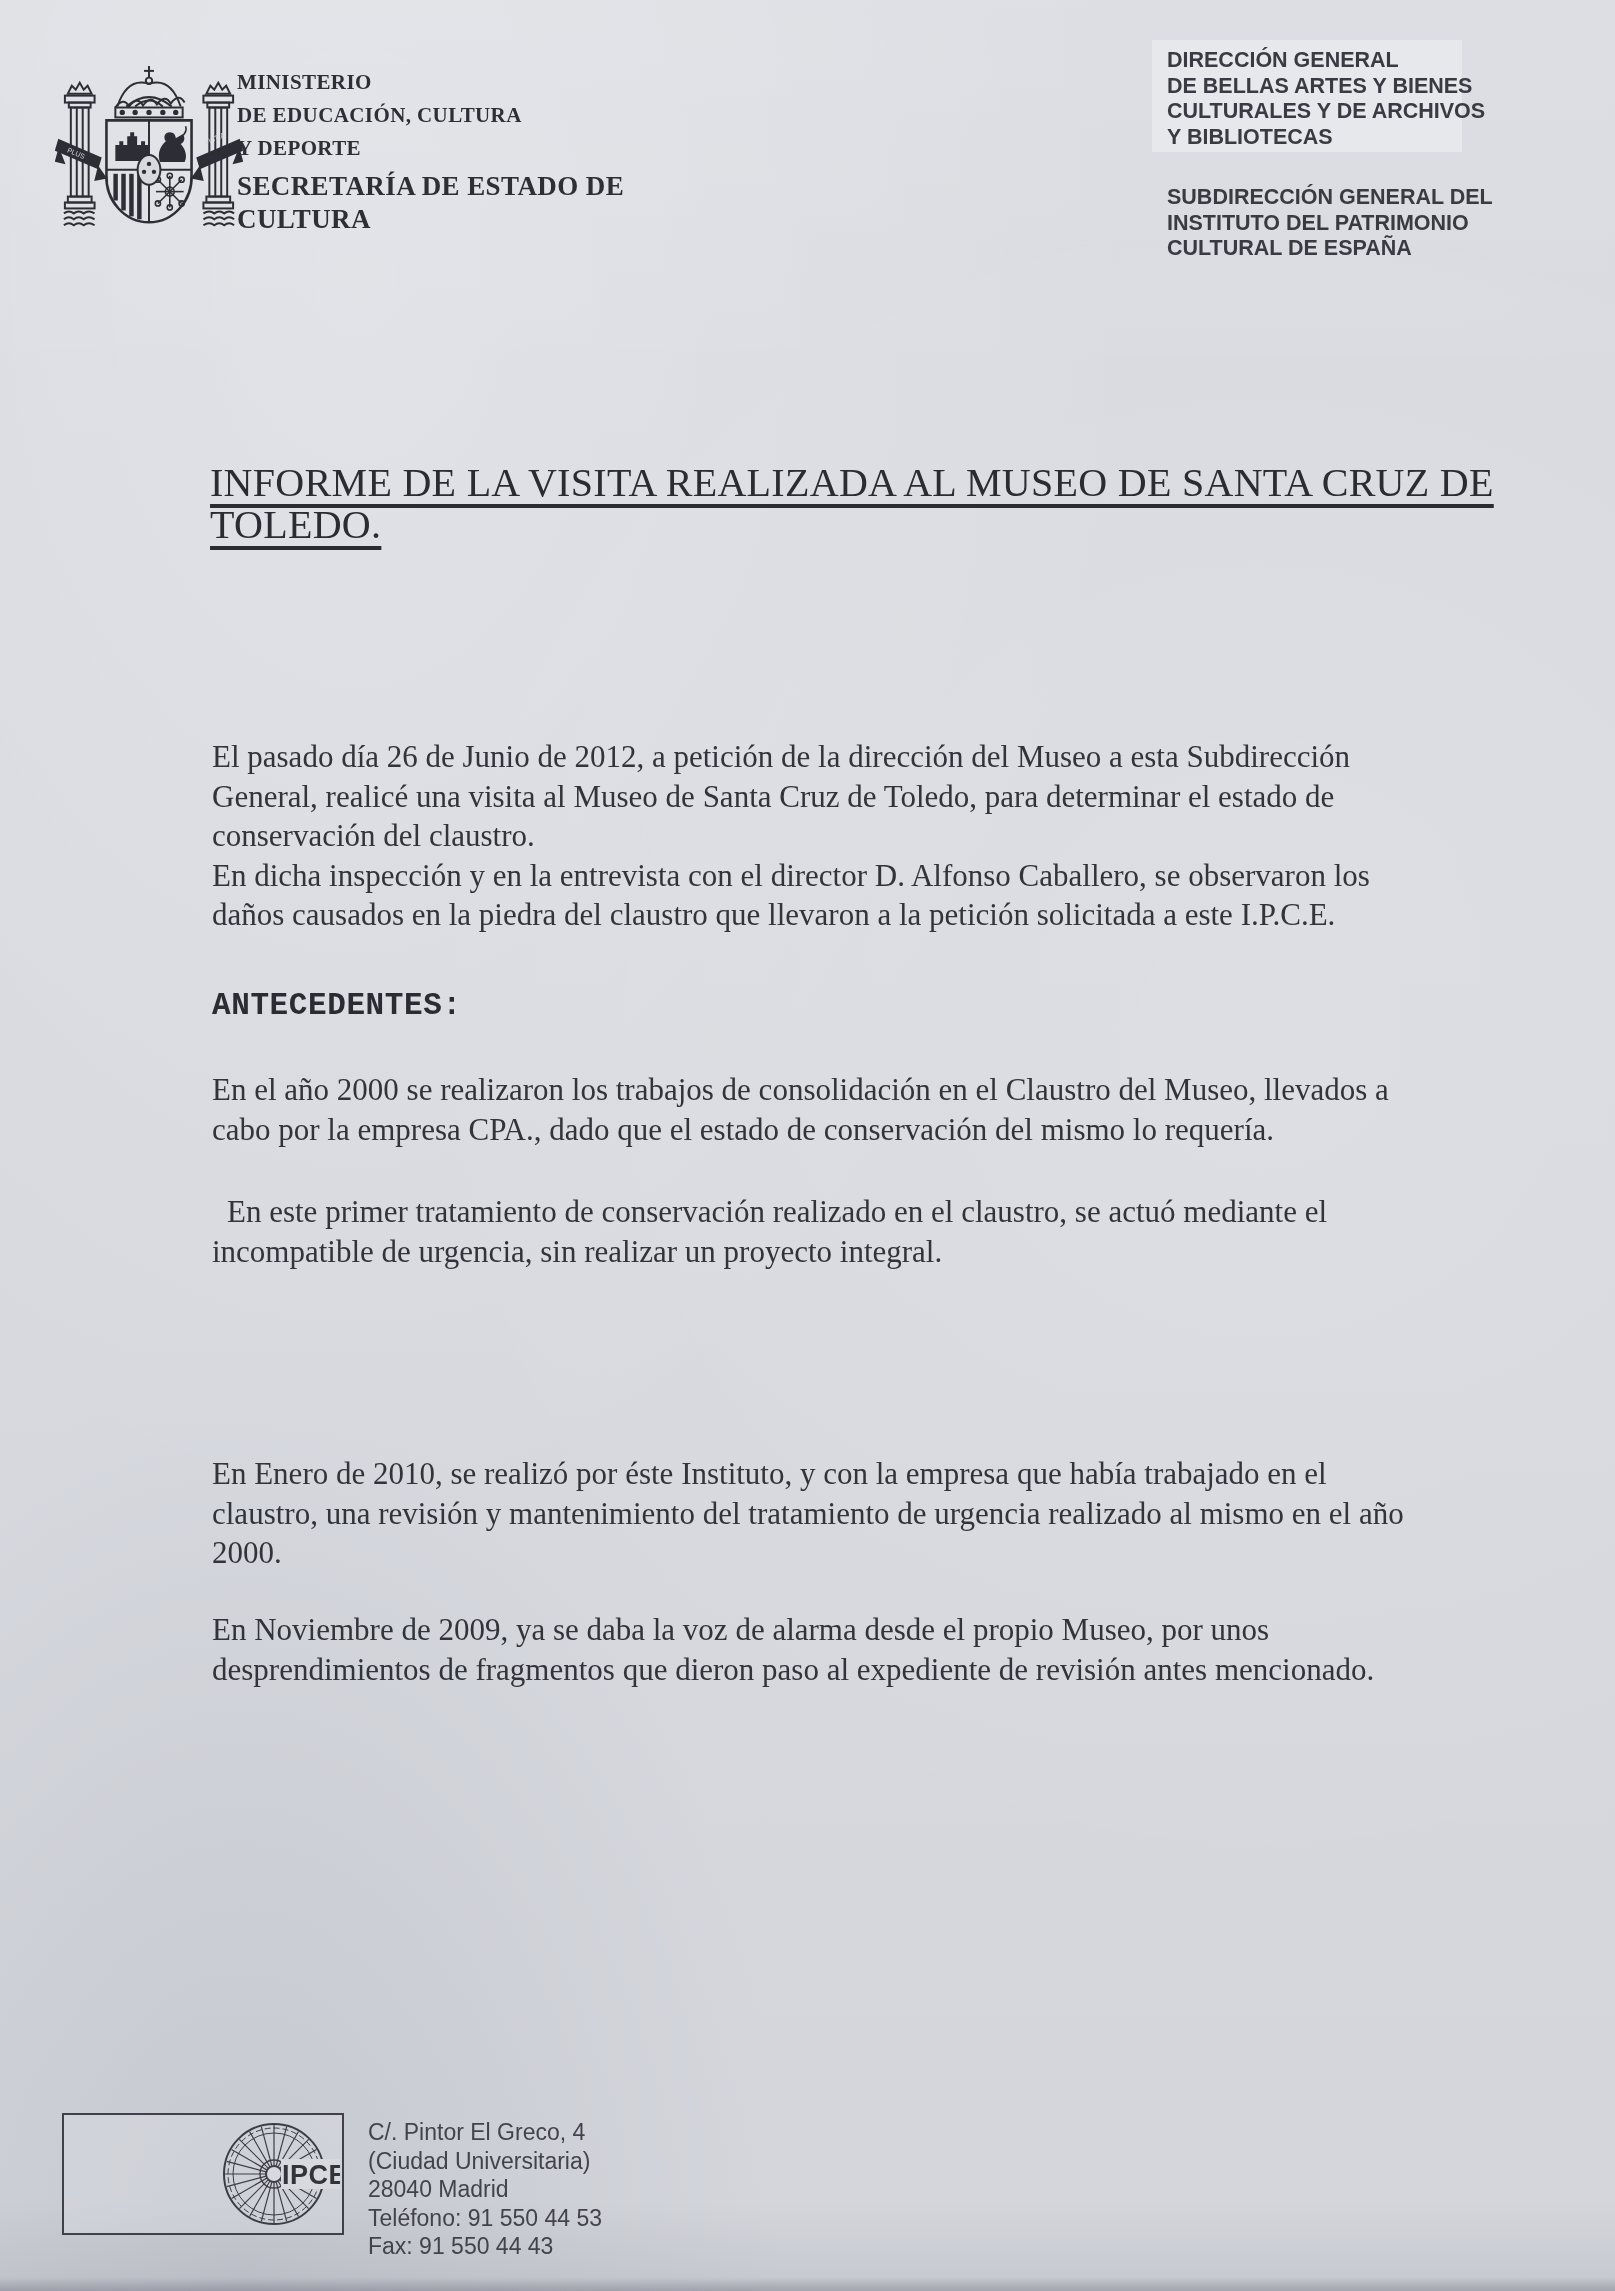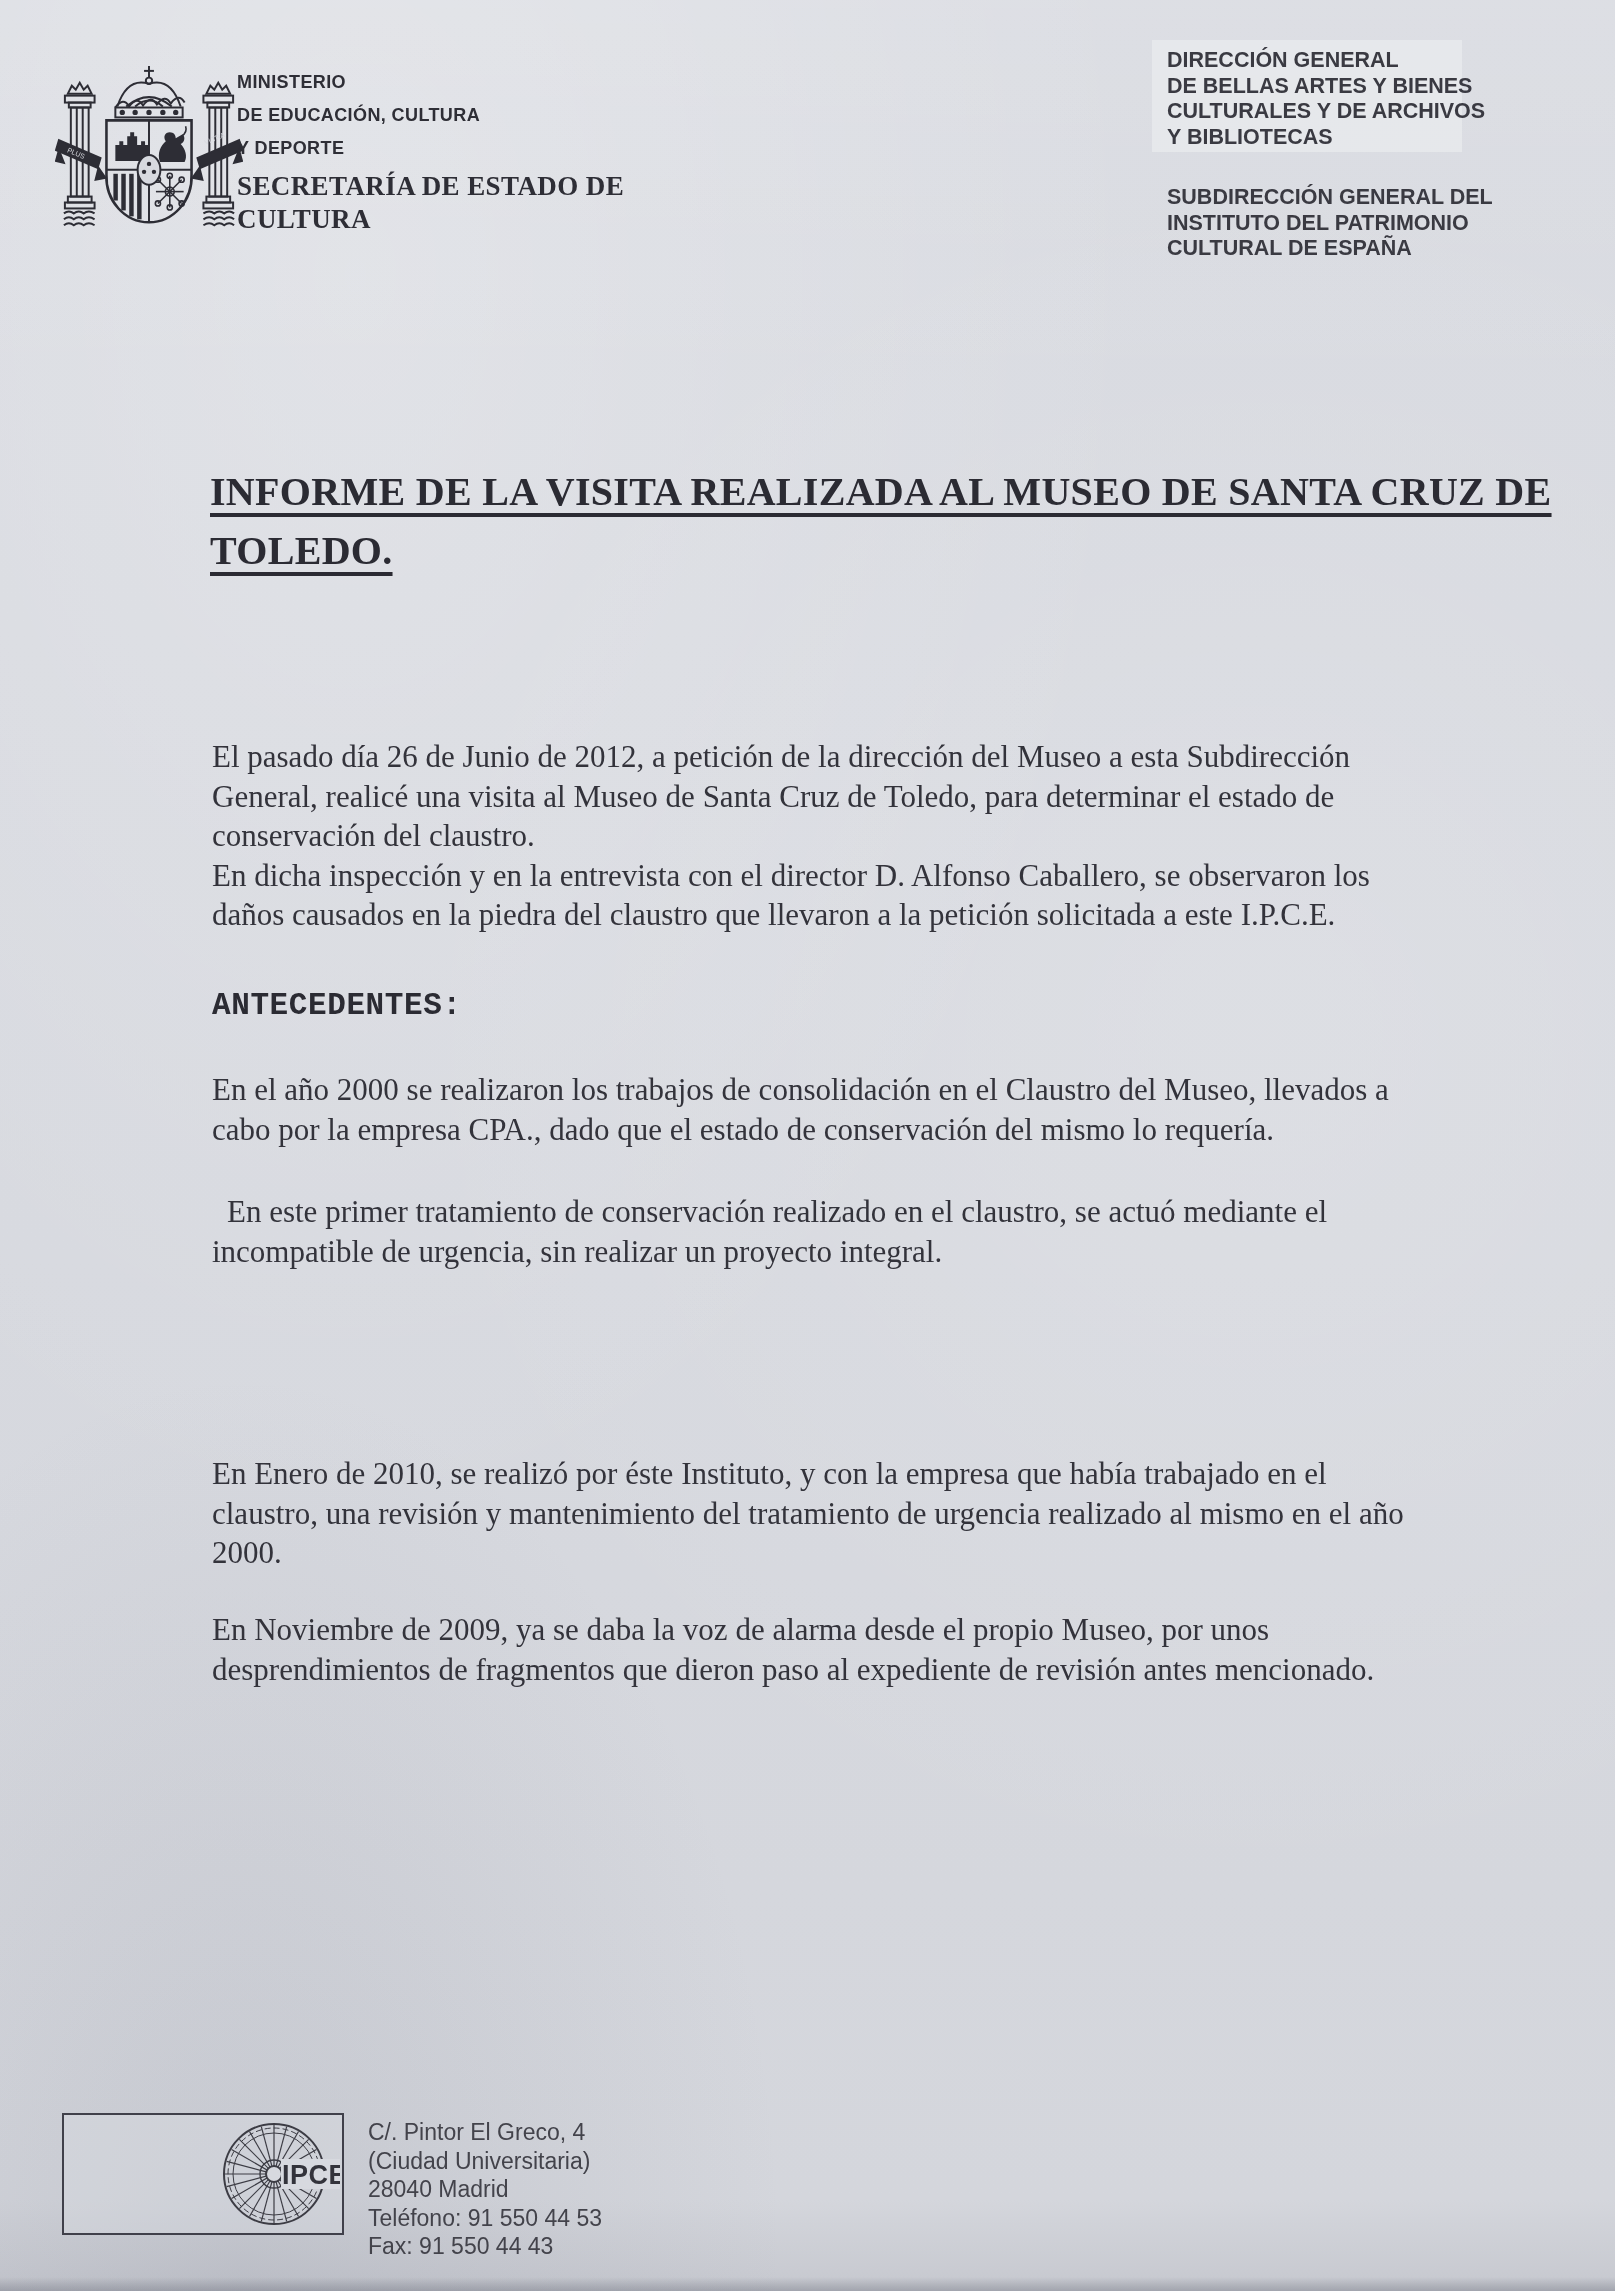--- a/index.html
+++ b/index.html
@@ -12,22 +12,22 @@
       radial-gradient(ellipse at 78% 45%, rgba(255,255,255,.14), transparent 50%),
       radial-gradient(ellipse at 15% 99%, rgba(110,115,132,.14), transparent 28%),
       linear-gradient(180deg, #d9dbe1 0%, #d7d9df 55%, #d4d6dc 96%, #c6c8cf 100%);
     overflow:hidden;
     color:#34343c;
   }
   
   .coat{position:absolute;left:55px;top:60px;width:188px;height:190px;}
   .ministry{
     position:absolute;left:237px;top:66px;
-    font-family:Liberation Sans, sans-serif;font-weight:bold;
-    font-size:18px;line-height:33px;letter-spacing:.4px;color:#2e2e36;
+    font-family:Liberation Serif, serif;font-weight:bold;
+    font-size:21px;line-height:33px;letter-spacing:.4px;color:#2e2e36;
     white-space:pre-line;
   }
   .secretary{
     position:absolute;left:237px;top:170px;
     font-family:"Liberation Serif",serif;font-weight:bold;
     font-size:27px;line-height:33px;letter-spacing:.4px;color:#2e2e36;
     white-space:pre-line;
   }
   .hdr-right-box{
     position:absolute;left:1152px;top:40px;width:310px;height:112px;
@@ -41,22 +41,22 @@
   }
   .sdg-block{
     position:absolute;left:1167px;top:185px;
     font-family:"Liberation Sans",sans-serif;font-weight:bold;
     font-size:21.5px;line-height:25.5px;color:#3a3a42;
     white-space:pre-line;
   }
   
   .title{
     position:absolute;left:210px;top:462px;width:1345px;
-    font-family:"Liberation Serif",serif;font-weight:bold;
-    font-size:40px;line-height:59px;letter-spacing:.3px;color:#2b2b33;
+    font-family:"Liberation Serif",serif;font-weight:normal;
+    font-size:40px;line-height:42px;letter-spacing:.3px;color:#2b2b33;
     text-decoration:underline;text-decoration-thickness:3.5px;text-underline-offset:8px;
     white-space:pre-line;
   }
   .para{
     position:absolute;left:212px;width:1340px;
     font-family:"Liberation Serif",serif;
     font-size:31px;line-height:39.5px;color:#33333b;
     white-space:pre-line;
   }
   .indent-first{text-indent:15px;}

